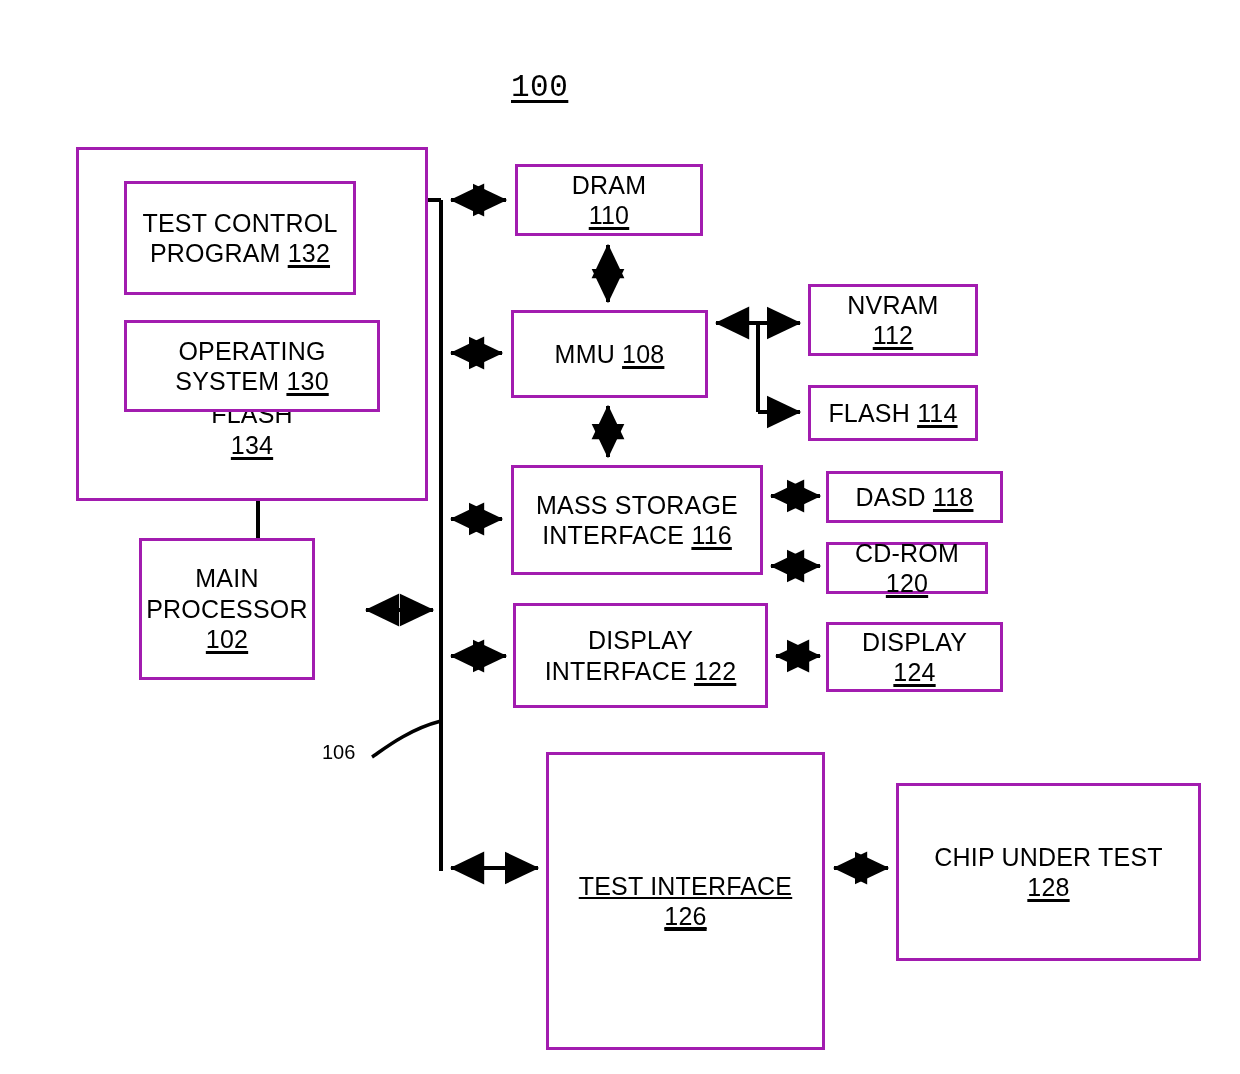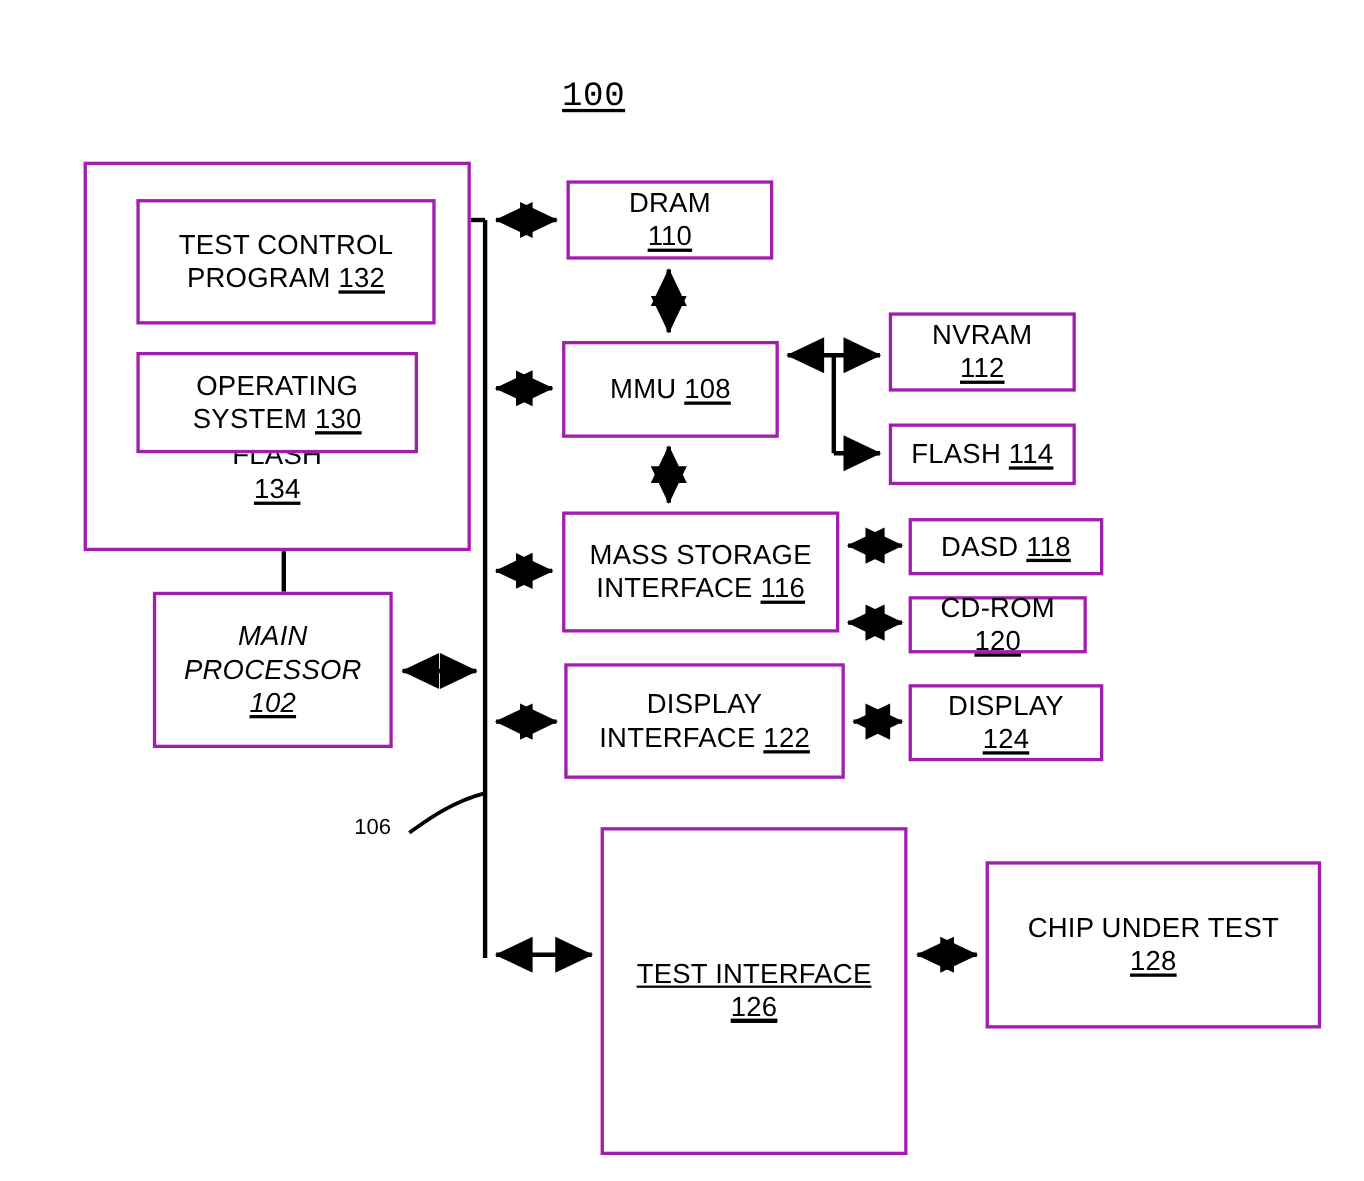--- a/index.html
+++ b/index.html
@@ -127,31 +127,31 @@
       <path d="M372,757 C380,752 406,730 441,721" stroke-width="3.5"></path>
     </g>
   </svg>
 
   <div class="lead-label" style="left:322px; top:741px;">106</div>
 
   <div class="box memory-outer" style="left:76px; top:147px; width:352px; height:354px;">
     <div class="label"><span>FLASH</span><br><span class="ref">134</span></div>
   </div>
 
-  <div class="box" style="left:124px; top:181px; width:272px; height:114px;">
+  <div class="box" style="left:124px; top:181px; width:232px; height:114px;">
     <div class="label"><span>TEST CONTROL
 PROGRAM </span><span class="ref">132</span></div>
   </div>
 
   <div class="box" style="left:124px; top:320px; width:256px; height:92px;">
     <div class="label"><span>OPERATING
 SYSTEM </span><span class="ref">130</span></div>
   </div>
 
-  <div class="box" style="left:139px; top:538px; width:218px; height:142px;font-style:italic;">
+  <div class="box" style="left:139px; top:538px; width:176px; height:142px;">
     <div class="label"><span>MAIN
 PROCESSOR
 </span><span class="ref">102</span></div>
   </div>
 
   <div class="box" style="left:515px; top:164px; width:188px; height:72px;">
     <div class="label"><span>DRAM
 </span><span class="ref">110</span></div>
   </div>
 
@@ -189,18 +189,18 @@
   <div class="box" style="left:826px; top:622px; width:177px; height:70px;">
     <div class="label"><span>DISPLAY
 </span><span class="ref">124</span></div>
   </div>
 
   <div class="box" style="left:546px; top:752px; width:279px; height:298px;text-decoration:underline;">
     <div class="label"><span>TEST INTERFACE
 </span><span class="ref">126</span></div>
   </div>
 
-  <div class="box" style="left:896px; top:783px; width:305px; height:152px;">
+  <div class="box" style="left:896px; top:783px; width:305px; height:178px;">
     <div class="label"><span>CHIP  UNDER TEST
 </span><span class="ref">128</span></div>
   </div>
 
 </div>
 
 </body></html>

